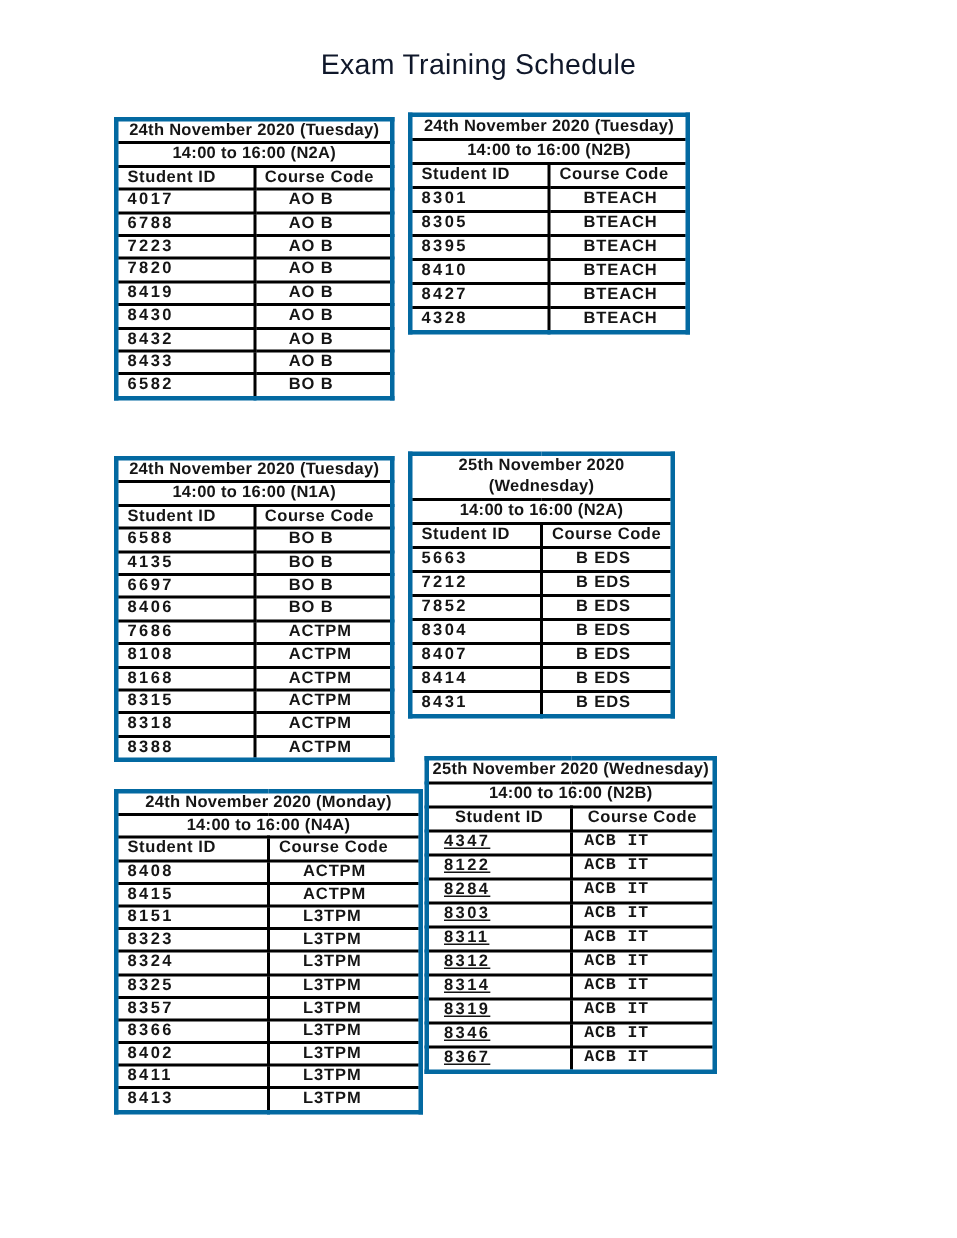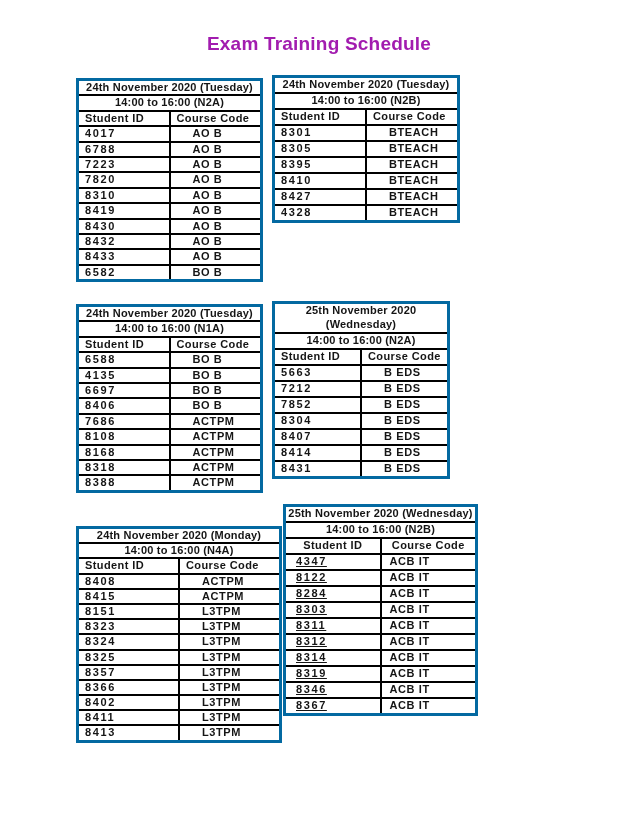--- a/index.html
+++ b/index.html
@@ -13,23 +13,23 @@
     overflow: hidden;
   }
   .title {
     position: absolute;
     top: 33px;
     left: 0;
     width: 100%;
     margin: 0;
     text-align: center;
     font-size: 19px;
-    font-weight: bold;
+    font-weight: normal;
     letter-spacing: 0.2px;
-    color: #a21caf;
+    color: #0f172a;
   }
   table.sched {
     position: absolute;
     border-collapse: collapse;
     table-layout: fixed;
     border: 3px solid #0369a1;
     background: #ffffff;
   }
   .sched th, .sched td {
     border: 2px solid #000000;
@@ -72,21 +72,21 @@
   .t5 { left: 76px;  top: 526px; width: 206px; }
   .t5 th, .t5 td { height: 12.6px; }
   .t5 .c1 { width: 92px; }
 
   
   .t6 { left: 283px; top: 504px; width: 195px; }
   .t6 th, .t6 td { height: 14px; }
   .t6 .c1 { width: 79px; }
   .t6 tr.cols th { text-align: center; padding-left: 0; }
   .t6 td.cid  { padding-left: 10px; text-decoration: underline; }
-  .t6 td.ccode{ padding-left: 8px; }
+  .t6 td.ccode{ padding-left: 8px; font-family: Liberation Mono, monospace; }
 </style>
 </head>
 <body>
 
 <div class="page">
 
   <h1 class="title">Exam Training Schedule</h1>
 
   <table class="sched t1">
     <thead>
@@ -112,24 +112,20 @@
         </tr>
         <tr>
           <td class="cid">7223</td>
           <td class="ccode">AO B</td>
         </tr>
         <tr>
           <td class="cid">7820</td>
           <td class="ccode">AO B</td>
         </tr>
         <tr>
-          <td class="cid">8310</td>
-          <td class="ccode">AO B</td>
-        </tr>
-        <tr>
           <td class="cid">8419</td>
           <td class="ccode">AO B</td>
         </tr>
         <tr>
           <td class="cid">8430</td>
           <td class="ccode">AO B</td>
         </tr>
         <tr>
           <td class="cid">8432</td>
           <td class="ccode">AO B</td>
@@ -222,20 +218,24 @@
         </tr>
         <tr>
           <td class="cid">8108</td>
           <td class="ccode">ACTPM</td>
         </tr>
         <tr>
           <td class="cid">8168</td>
           <td class="ccode">ACTPM</td>
         </tr>
         <tr>
+          <td class="cid">8315</td>
+          <td class="ccode">ACTPM</td>
+        </tr>
+        <tr>
           <td class="cid">8318</td>
           <td class="ccode">ACTPM</td>
         </tr>
         <tr>
           <td class="cid">8388</td>
           <td class="ccode">ACTPM</td>
         </tr>
       </tbody>
   </table>
 

